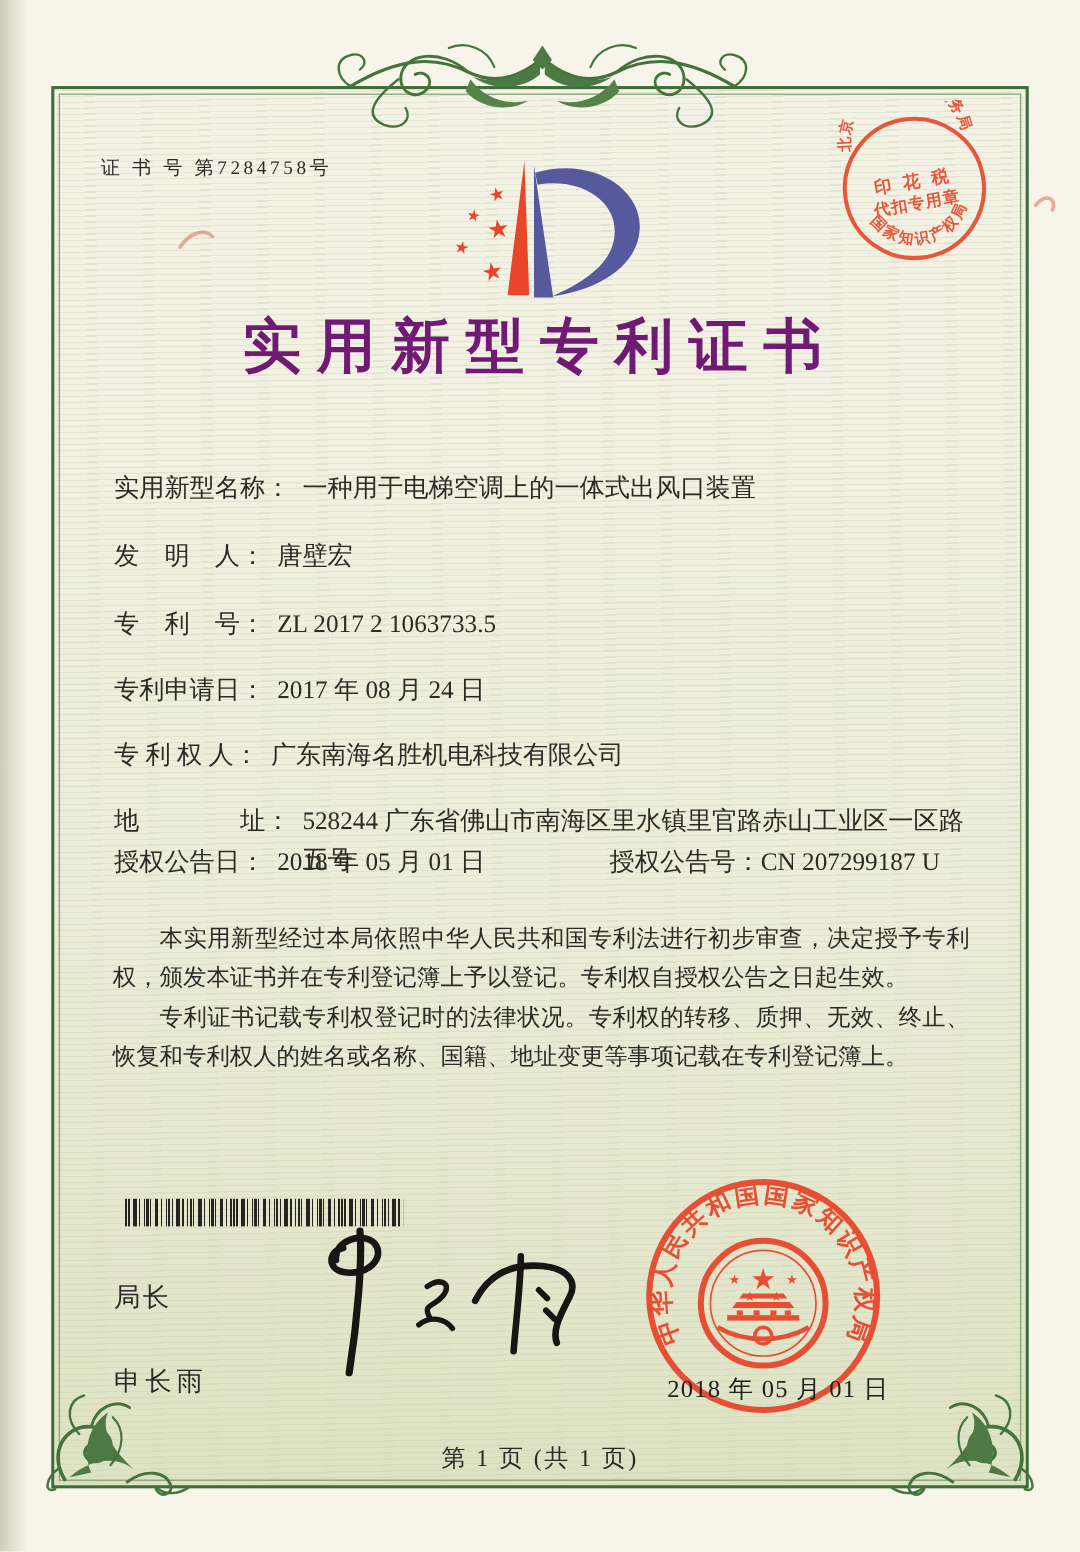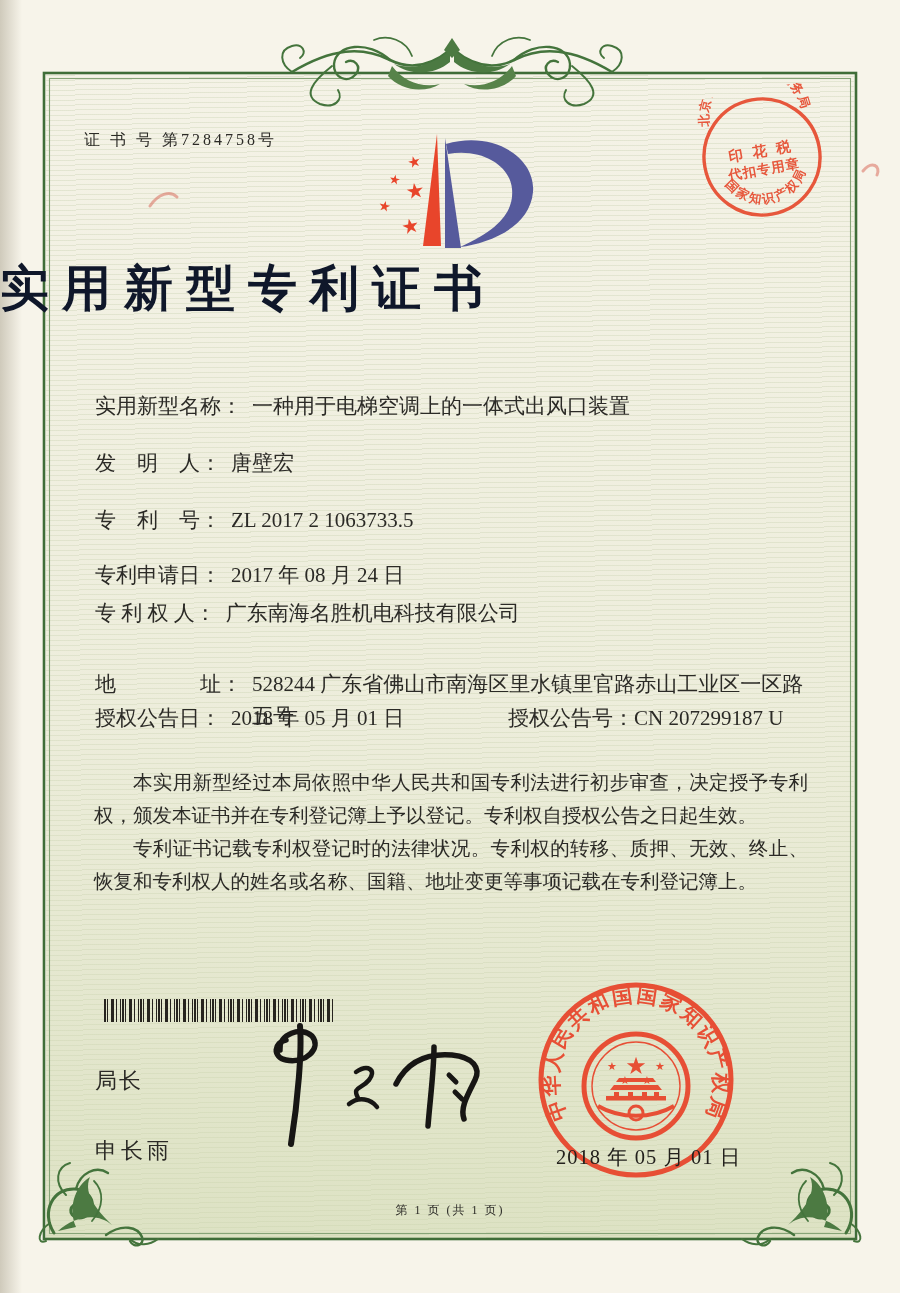--- a/index.html
+++ b/index.html
@@ -25,45 +25,45 @@
       linear-gradient(180deg,rgba(223,228,200,0.10) 0%,rgba(214,221,185,0.30) 55%,rgba(205,215,172,0.62) 100%),
       repeating-linear-gradient(179deg,rgba(150,172,118,0.20) 0 1px,rgba(0,0,0,0) 1px 5px);
     z-index:0;
   }
   .frame-layer,.art{position:absolute;left:0;top:0;z-index:2;pointer-events:none;}
   .content{position:absolute;inset:0;z-index:3;}
 
   .cert-no{position:absolute;left:84px;top:130px;font-size:16px;letter-spacing:3px;}
   .logo{position:absolute;left:362px;top:130px;width:190px;height:125px;}
   .title{
-    position:absolute;left:0;top:256px;width:100%;
-    font-size:49px;font-weight:bold;letter-spacing:13px;color:#0f172a;
+    position:absolute;left:0;top:256px;width:100%;text-align:center;
+    font-size:49px;font-weight:bold;letter-spacing:13px;color:#701a75;
   }
   .field-row{position:absolute;left:95px;width:742px;display:flex;align-items:flex-start;font-size:21px;line-height:32px;}
   .f-label{flex:0 0 auto;white-space:pre;}
   .f-value{margin-left:10px;max-width:568px;}
   .row-1{top:390px}.row-2{top:447px}.row-3{top:504px}.row-4{top:559px}
-  .row-5{top:597px}.row-6{top:668px}.row-7{top:702px}
+  .row-5{top:613px}.row-6{top:668px}.row-7{top:702px}
   .grant-no{position:absolute;left:413px;top:0;display:flex;white-space:pre;}
   .paras{position:absolute;left:94px;top:766px;width:714px;font-size:19.5px;line-height:33px;text-align:justify;}
   .paras p{margin:0;text-indent:2em;}
   .barcode{
     position:absolute;left:104px;top:999px;width:232px;height:23px;
     background:repeating-linear-gradient(90deg,
       #27241f 0 2px,transparent 2px 3px,#27241f 3px 4px,transparent 4px 7px,
       #27241f 7px 10px,transparent 10px 12px,#27241f 12px 13px,transparent 13px 16px,
       #27241f 16px 17px,transparent 17px 18px);
   }
   .director-title{position:absolute;left:95px;top:1066px;font-size:22px;letter-spacing:2px;}
   .director-name{position:absolute;left:95px;top:1136px;font-size:22px;letter-spacing:4px;text-align:right;}
   .signature{position:absolute;left:228px;top:1020px;width:268px;height:138px;z-index:5;}
   .tax-stamp{position:absolute;left:695px;top:90px;width:134px;height:134px;transform:rotate(-10deg);z-index:4;opacity:.92;}
   .office-seal{position:absolute;left:534px;top:974px;width:204px;height:216px;z-index:4;opacity:.93;}
   .seal-date{position:absolute;left:556px;top:1143px;font-size:20.5px;letter-spacing:1px;z-index:5;color:#22201c;}
-  .page-footer{position:absolute;left:0;top:1202px;width:100%;text-align:center;font-size:12px;letter-spacing:2px;z-index:3;}
+  .page-footer{position:absolute;left:0;top:1202px;width:100%;text-align:center;font-size:20px;letter-spacing:2px;z-index:3;}
 </style>
 </head>
 <body>
 
 <div class="paper">
 
   <div class="inner-bg"></div>
 
   <svg class="frame-layer" width="900" height="1293" viewBox="0 0 900 1293">
     <defs>

